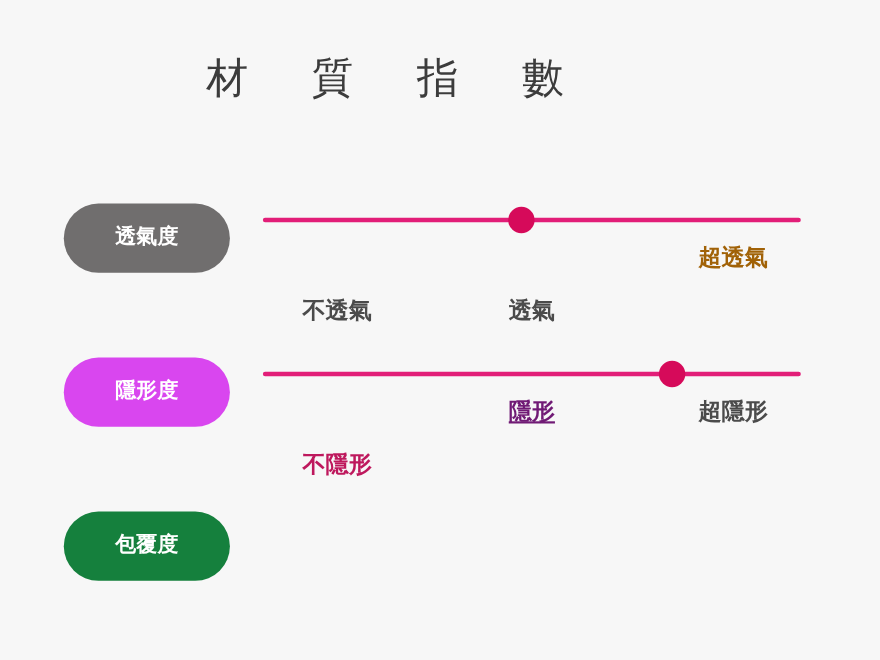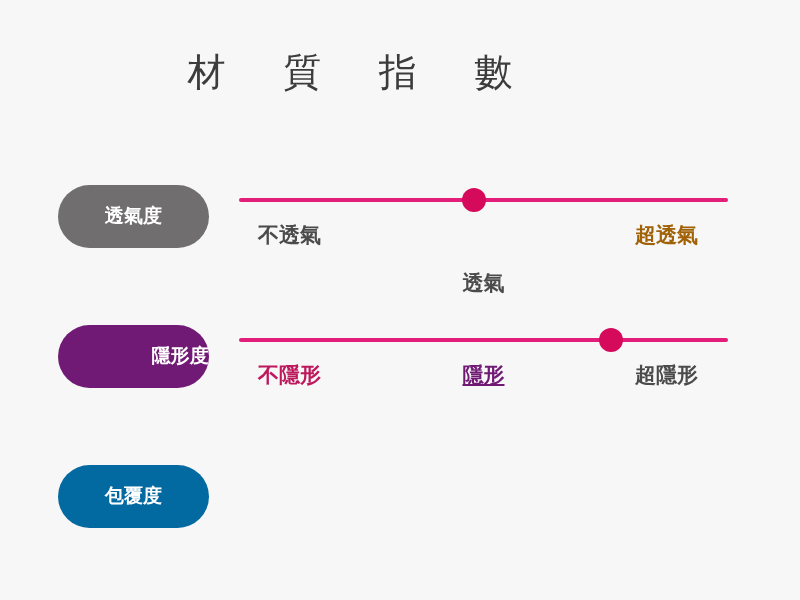--- a/index.html
+++ b/index.html
@@ -116,21 +116,21 @@
   }
   .scale-label {
     position: absolute;
     top: 0;
     font-size: 21px;
     font-weight: bold;
     color: #4b4b4b;
     line-height: 30px;
     white-space: nowrap;
   }
-  .scale-label.start { left: 19px; }
+  .scale-label.start { left: 36px; margin-top: 48px; }
   .scale-label.mid   { left: 50%; transform: translateX(-50%); }
   .scale-label.end   { right: 30px; }
 </style>
 </head>
 <body style="background: rgb(247, 247, 247);">
 
 <div class="page" style="background: rgb(247, 247, 247);">
 
   <div class="title" style="color: rgb(60, 60, 60);">材 質 指 數</div>
 
@@ -145,35 +145,35 @@
       </div>
       <div class="scale">
         <span class="scale-label start" style="color: rgb(75, 75, 75);">不透氣</span>
         <span class="scale-label mid" style="color: rgb(75, 75, 75); margin-top: 48px;">透氣</span>
         <span class="scale-label end" style="color: #a16207; margin-left: 27px;">超透氣</span>
       </div>
     </div>
   </div>
 
   <div class="row row-2">
-    <div class="pill" style="background: #701a75; justify-content: flex-end;">
+    <div class="pill" style="background: #d946ef;">
       <span class="pill-text" style="color: rgb(255, 255, 255);">隱形度</span>
     </div>
     <div class="slider">
       <div class="track-wrap">
         <div class="track" style="background: rgb(226, 30, 120);"></div>
         <div class="knob" style="left: 76%; background: rgb(214, 10, 90);"></div>
       </div>
       <div class="scale">
         <span class="scale-label start" style="color: #be185d;">不隱形</span>
         <span class="scale-label mid" style="color: #701a75; text-decoration: underline;">隱形</span>
         <span class="scale-label end" style="color: rgb(75, 75, 75); text-align: right;">超隱形</span>
       </div>
     </div>
   </div>
 
   <div class="row row-3">
-    <div class="pill" style="background: #0369a1;">
+    <div class="pill" style="background: #15803d;">
       <span class="pill-text" style="color: rgb(255, 255, 255);">包覆度</span>
     </div>
   </div>
 
 </div>
 
 </body></html>

